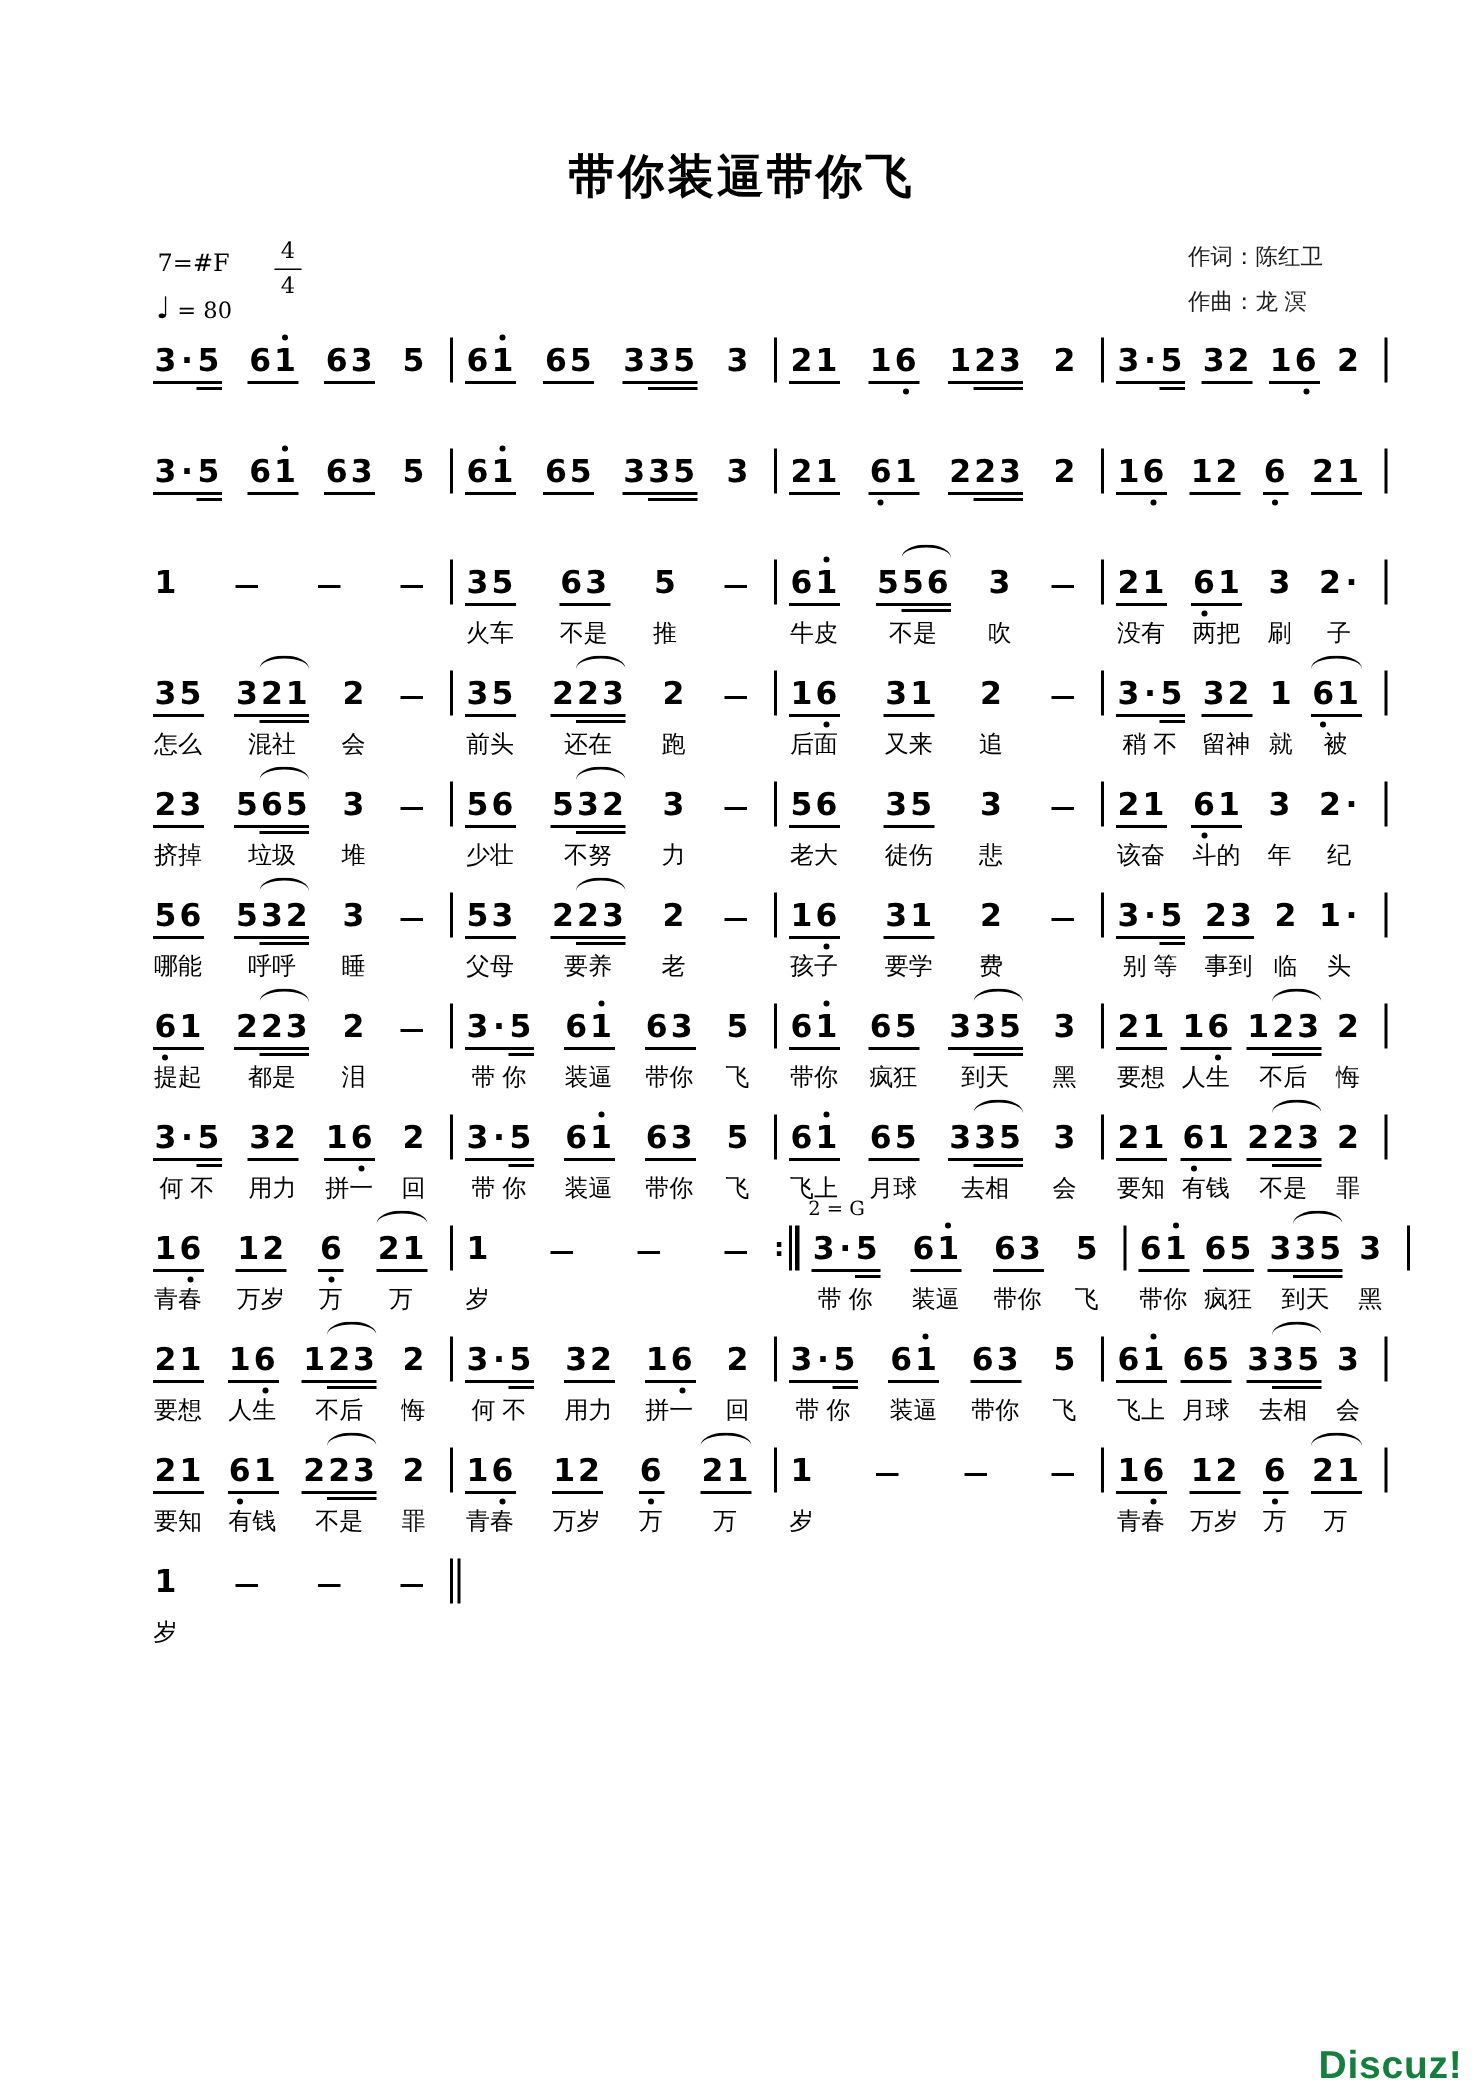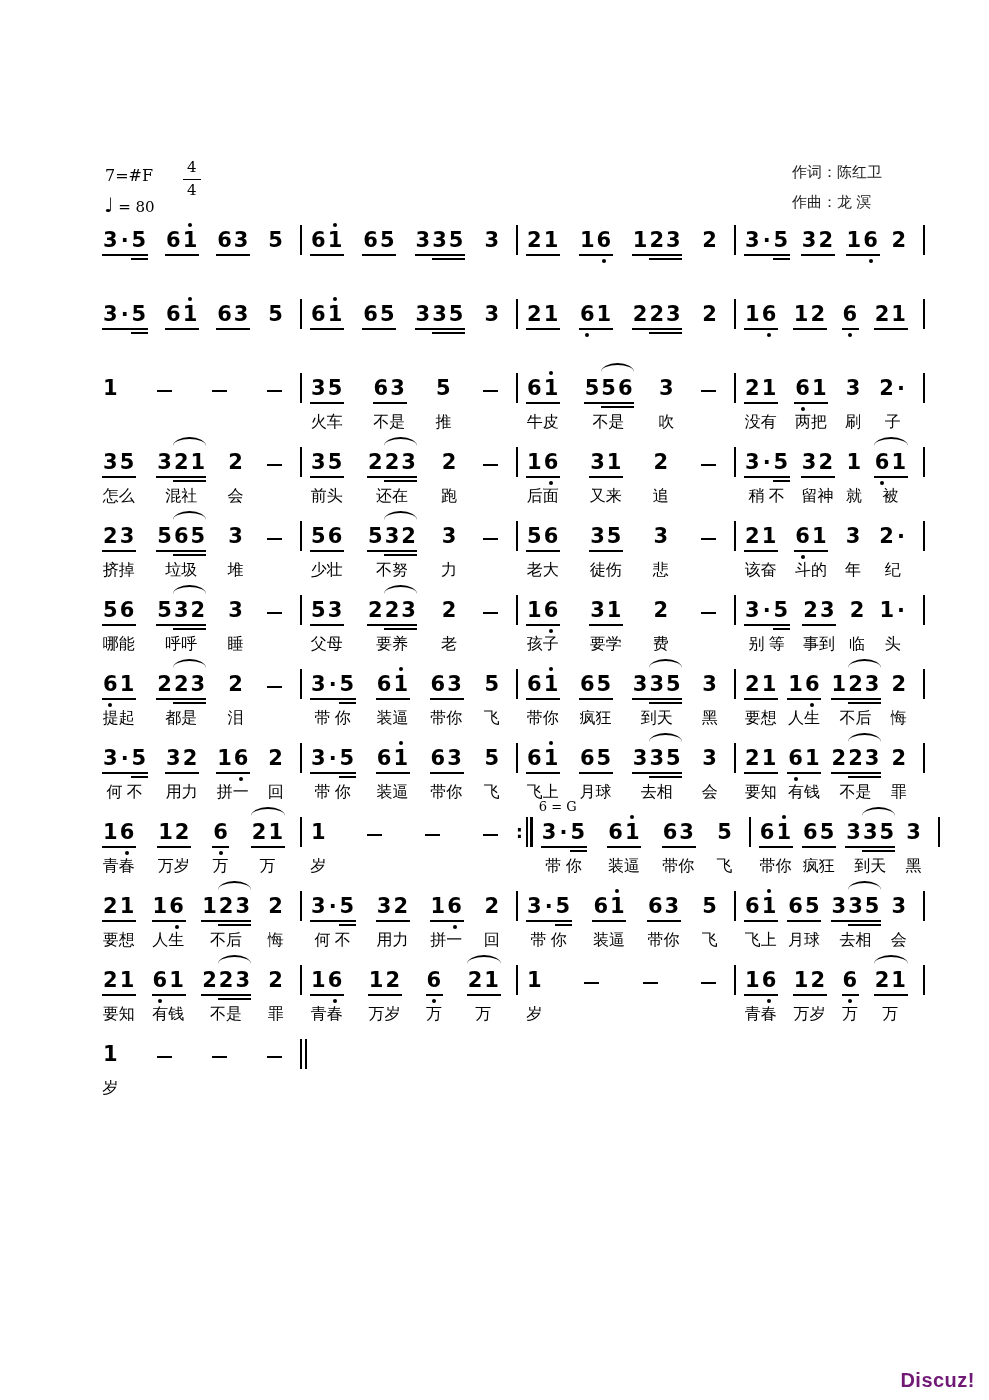--- a/index.html
+++ b/index.html
@@ -41,28 +41,29 @@
   .dbar{display:flex;gap:3px;margin-top:-1px;}
   .dbar .b{width:2px;height:30px;background:#000;}
   .repeat{display:flex;align-items:center;gap:2px;flex:0 0 auto;margin-top:-1px;}
   .repeat .colon{font-weight:bold;font-size:17px;line-height:28px;
                  font-family:"DejaVu Sans",sans-serif;margin-right:1px;}
   .repeat .b1{width:2px;height:30px;background:#000;}
   .repeat .b2{width:3px;height:30px;background:#000;}
   .ann{position:absolute;top:-19px;left:6px;font-size:13px;
        font-family:"DejaVu Serif",serif;white-space:pre;}
   .lyr{margin-top:11px;min-height:20px;font-size:16px;white-space:pre;color:#000;}
-  .watermark{position:absolute;right:14px;bottom:8px;font-size:20px;font-weight:bold;
-             color:#701a75;letter-spacing:0.5px;}
+  .watermark{position:absolute;right:14px;bottom:8px;font-size:26px;font-weight:bold;
+             color:#15803d;letter-spacing:0.5px;}
 </style>
 </head>
 <body>
 
 <div class="page">
 
+  <div class="title">带你装逼带你飞</div>
 
   <div class="credits">
     <div>作词：陈红卫</div>
     <div>作曲：龙 溟</div>
   </div>
 
   <div class="keyrow">
     <span>7=#F</span><span class="frac"><span class="frac-top">4</span><span class="frac-bot">4</span></span>
   </div>
 
@@ -1202,21 +1203,21 @@
             </span>
             <div class="lyr"></div>
           </div>
         </div>
         <span class="repeat">
           <span class="colon">:</span>
           <span class="b1"></span>
           <span class="b2"></span>
         </span>
         <div class="measure mw2">
-          <div class="ann">6 = G</div>
+          <div class="ann">2 = G</div>
           <div class="beat">
             <span class="ncell">
               <span class="g">3</span>
               <span class="g augdot">·</span>
               <span class="g">5</span>
               <div class="ul" style="left: 0px; width: 46px;"></div>
               <div class="ul2" style="left: 29px; width: 17px;"></div>
             </span>
             <div class="lyr">带 你</div>
           </div>

